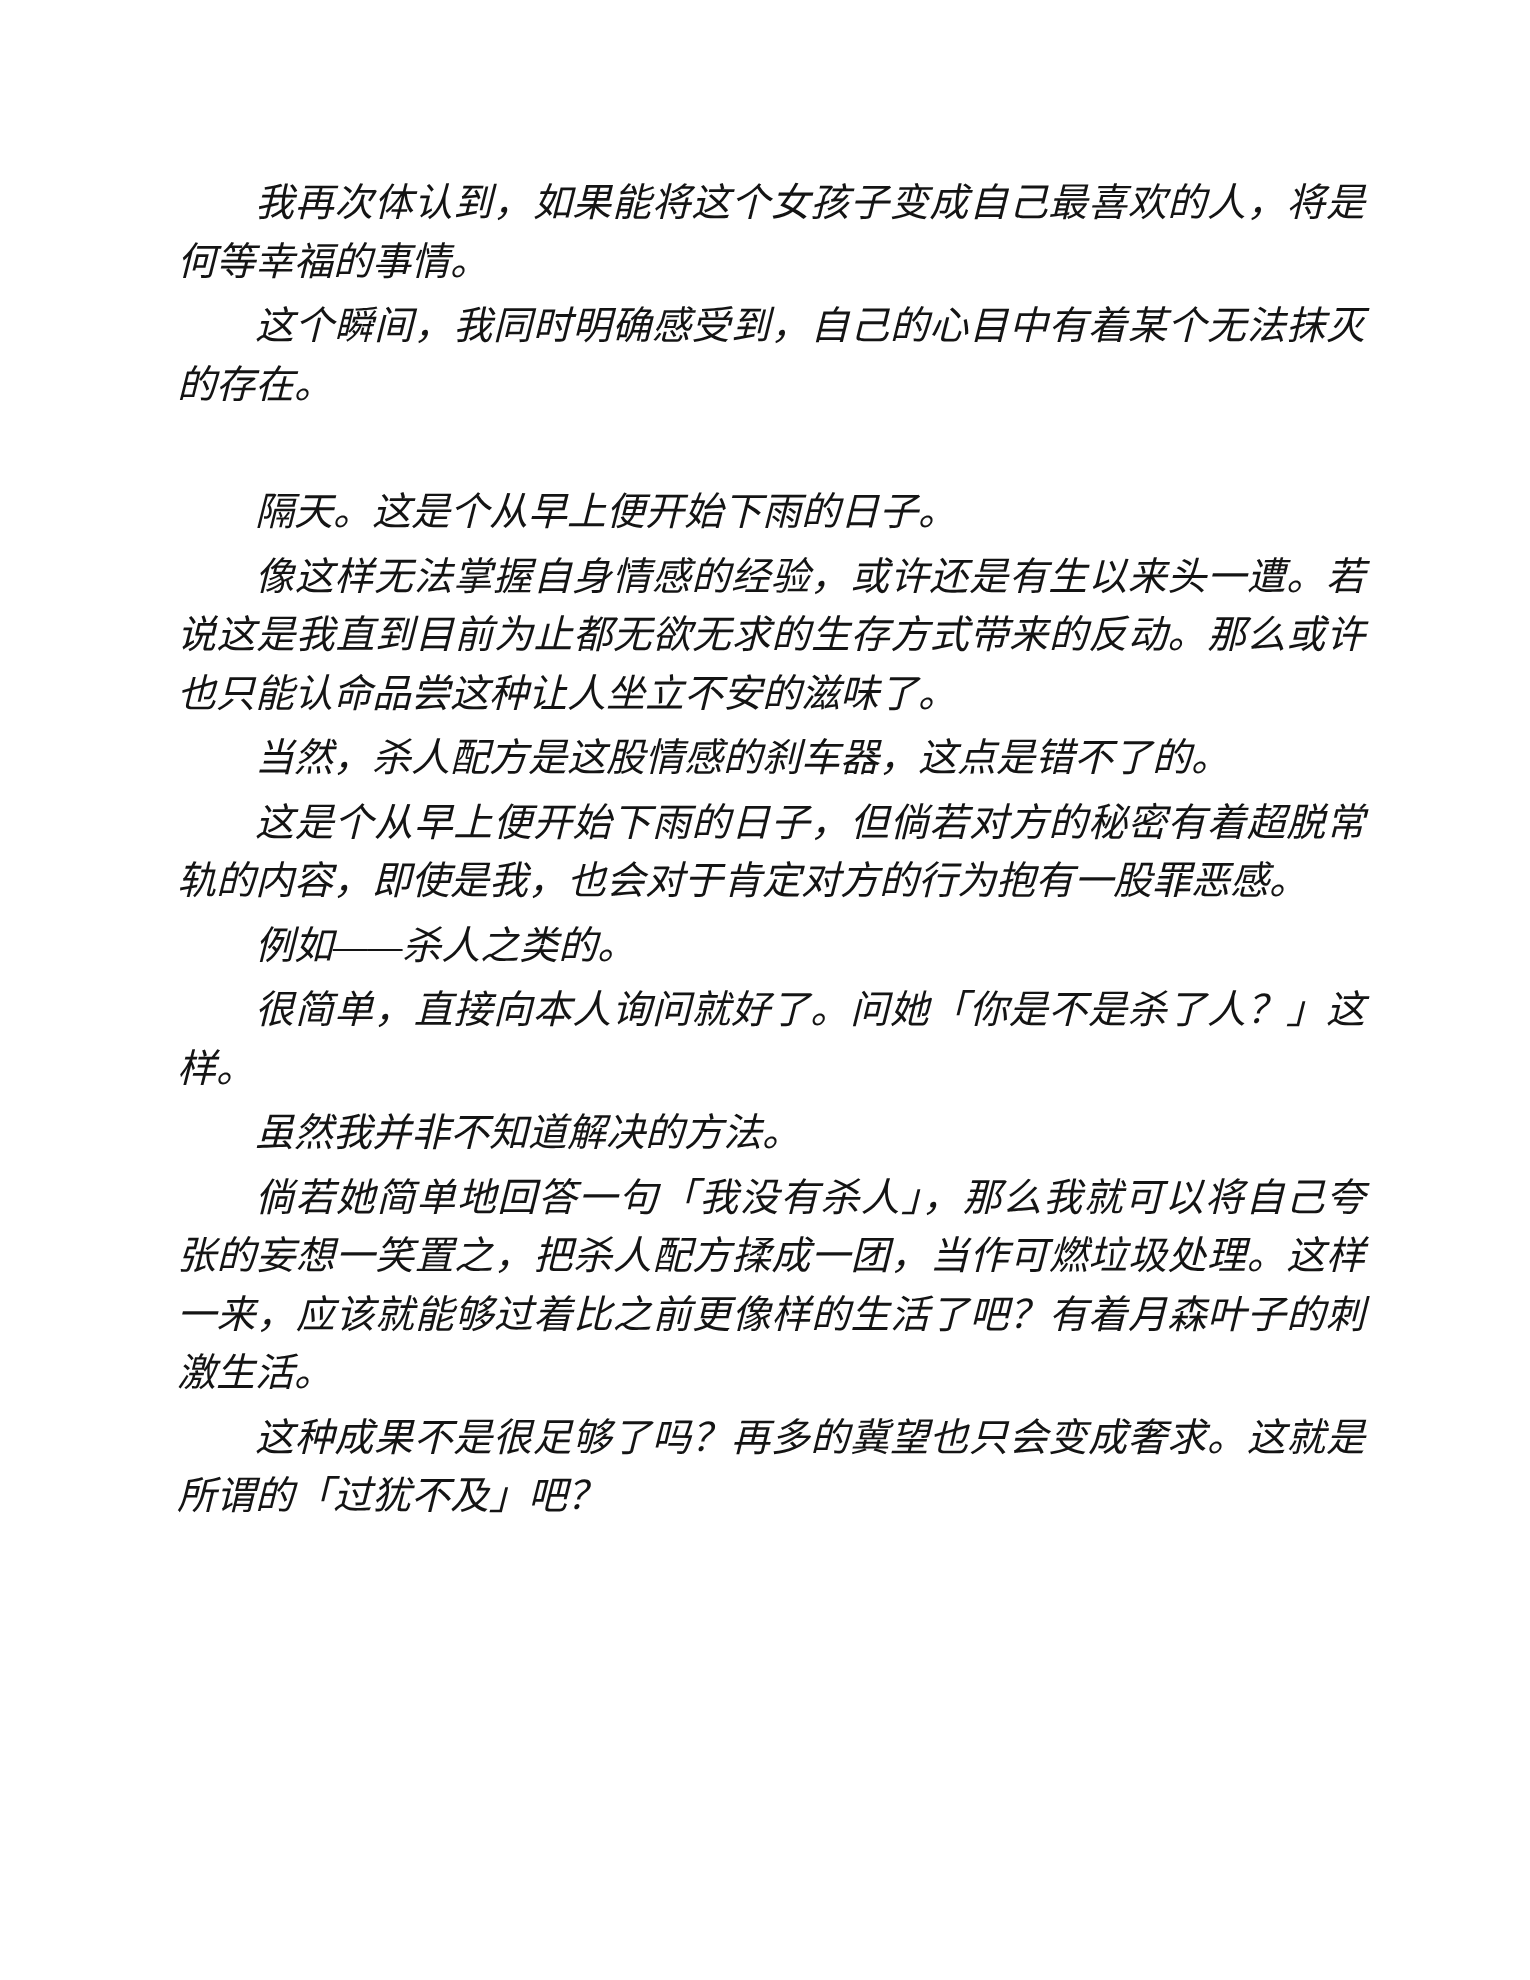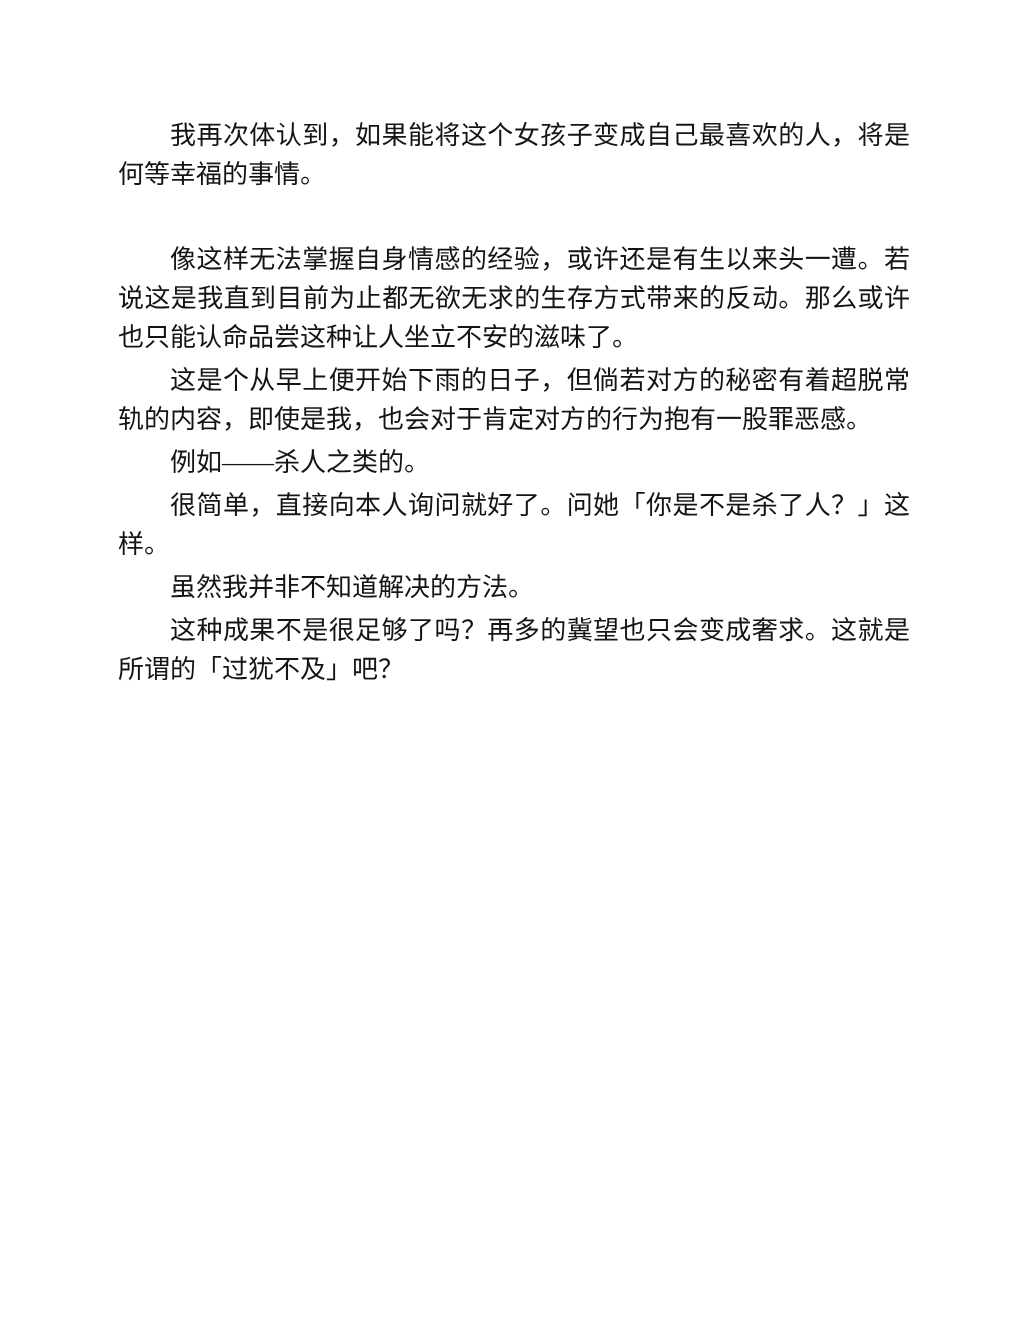--- a/index.html
+++ b/index.html
@@ -25,32 +25,37 @@
     color: #141414;
     text-align: justify;
     letter-spacing: 0;
   }
   .text-block p {
     margin: 0 0 4px 0;
     text-indent: 2em;
     
     line-break: strict;
     overflow-wrap: break-word;
+    font-style: italic;
   }
   .section-gap {
     height: 42px;
   }
 </style>
 </head>
 <body style="background: rgb(255, 255, 255);">
 
 <div class="page">
   <div class="text-block" style="color: rgb(20, 20, 20);">
       <p>我再次体认到，如果能将这个女孩子变成自己最喜欢的人，将是何等幸福的事情。</p>
+      <p>这个瞬间，我同时明确感受到，自己的心目中有着某个无法抹灭的存在。</p>
       <div class="section-gap"></div>
+      <p>隔天。这是个从早上便开始下雨的日子。</p>
       <p>像这样无法掌握自身情感的经验，或许还是有生以来头一遭。若说这是我直到目前为止都无欲无求的生存方式带来的反动。那么或许也只能认命品尝这种让人坐立不安的滋味了。</p>
+      <p>当然，杀人配方是这股情感的刹车器，这点是错不了的。</p>
       <p>这是个从早上便开始下雨的日子，但倘若对方的秘密有着超脱常轨的内容，即使是我，也会对于肯定对方的行为抱有一股罪恶感。</p>
       <p>例如——杀人之类的。</p>
       <p>很简单，直接向本人询问就好了。问她「你是不是杀了人？」这样。</p>
       <p>虽然我并非不知道解决的方法。</p>
+      <p>倘若她简单地回答一句「我没有杀人」，那么我就可以将自己夸张的妄想一笑置之，把杀人配方揉成一团，当作可燃垃圾处理。这样一来，应该就能够过着比之前更像样的生活了吧？有着月森叶子的刺激生活。</p>
       <p>这种成果不是很足够了吗？再多的冀望也只会变成奢求。这就是所谓的「过犹不及」吧？</p>
     </div>
 </div>
 
 </body></html>

